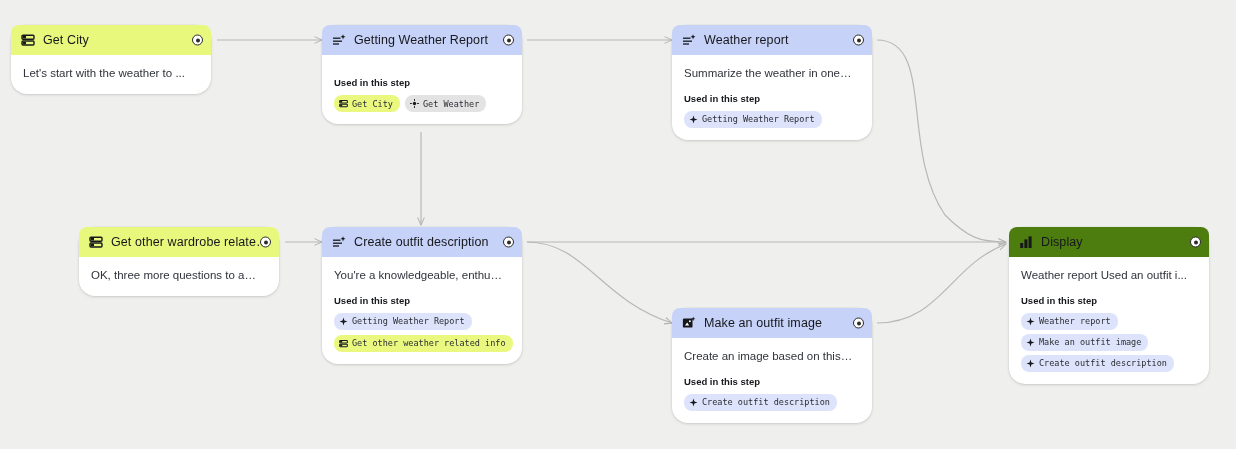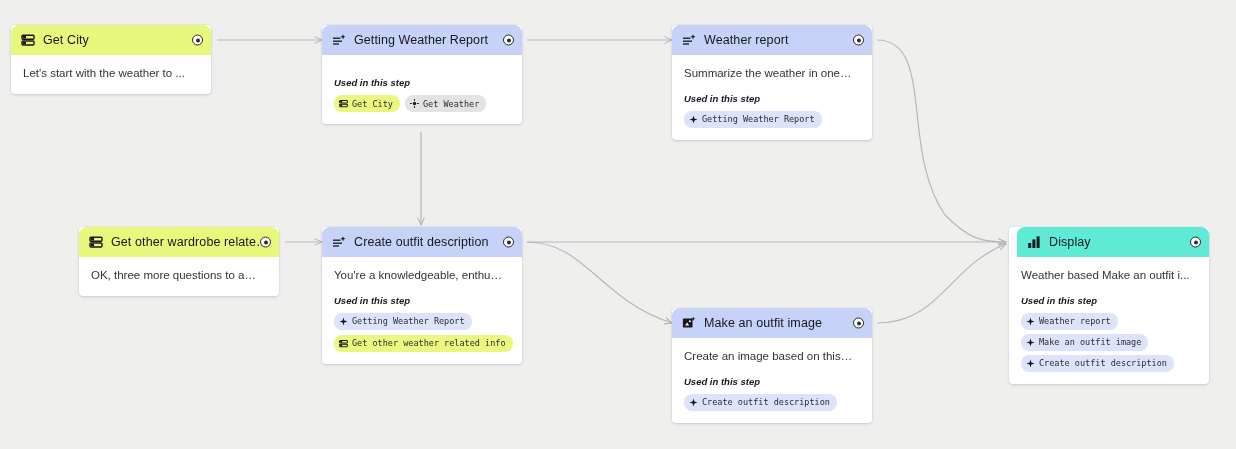--- a/index.html
+++ b/index.html
@@ -9,21 +9,21 @@
     font-family:"Liberation Sans", sans-serif;
     overflow:hidden;
     position:relative;
   }
   #canvas{position:absolute;inset:0;}
   #edges{position:absolute;left:0;top:0;width:1236px;height:449px;pointer-events:none;}
 
   .node{
     position:absolute;
     background:#ffffff;
-    border-radius:4px;
+    border-radius:16px;
     box-shadow:0 1px 3px rgba(0,0,0,.14), 0 0 0 .5px rgba(0,0,0,.04);
     overflow:visible;
   }
   .node-header{
     display:flex;align-items:center;gap:8px;
     height:30px;
     padding:0 10px;
     border-radius:8px 8px 0 0;
     position:relative;
   }
@@ -41,21 +41,21 @@
   }
   .port::after{content:"";width:4px;height:4px;border-radius:50%;background:#2b2b2b;}
 
   .node-body{padding:11px 18px 12px 12px;}
   .desc{
     font-size:11.5px;color:#30333a;line-height:1.35;
     white-space:nowrap;overflow:hidden;text-overflow:ellipsis;
   }
   .used-label{
     font-size:9.5px;font-weight:bold;color:#16181c;
-    margin-top:11px;margin-bottom:7px;font-style:italic;
+    margin-top:11px;margin-bottom:7px;
   }
   .chips{display:flex;flex-wrap:wrap;gap:5px;}
   .chip{
     display:inline-flex;align-items:center;gap:4px;
     height:15px;padding:1px 7px 1px 5px;
     border-radius:8px;
     font-family:"DejaVu Sans Mono", monospace;
     font-size:8.5px;color:#2a2d33;white-space:nowrap;
   }
   .chip.lime{background:#eaf87f;}
@@ -269,33 +269,33 @@
                 <path d="M7 0.8 L8.4 5.6 L13.2 7 L8.4 8.4 L7 13.2 L5.6 8.4 L0.8 7 L5.6 5.6 Z" fill="#16181c"></path>
               </svg>
           </span>
           <span>Create outfit description</span>
         </span>
       </div>
     </div>
   </div>
 
   <div class="node" style="left:1009px;top:227px;width:200px;">
-    <div class="node-header" style="background:#5eead4;margin-left:8px;">
+    <div class="node-header" style="background:#4d7c0f;">
       <span class="hdr-ico">
         <svg viewBox="0 0 14 14">
             <rect x="1.2" y="8" width="3" height="5" fill="#16181c"></rect>
             <rect x="5.4" y="4.4" width="3" height="8.6" fill="#16181c"></rect>
             <rect x="9.6" y="1.4" width="3" height="11.6" fill="#16181c"></rect>
           </svg>
       </span>
       <span class="hdr-title">Display</span>
       <span class="port"></span>
     </div>
     <div class="node-body">
-      <div class="desc">Weather based Make an outfit i...</div>
+      <div class="desc">Weather report Used an outfit i...</div>
       <div class="used-label">Used in this step</div>
       <div class="chips" style="flex-direction:column;align-items:flex-start;gap:4px;">
         <span class="chip lav">
           <span class="chip-ico">
             <svg viewBox="0 0 14 14">
                 <path d="M7 0.8 L8.4 5.6 L13.2 7 L8.4 8.4 L7 13.2 L5.6 8.4 L0.8 7 L5.6 5.6 Z" fill="#16181c"></path>
               </svg>
           </span>
           <span>Weather report</span>
         </span>

